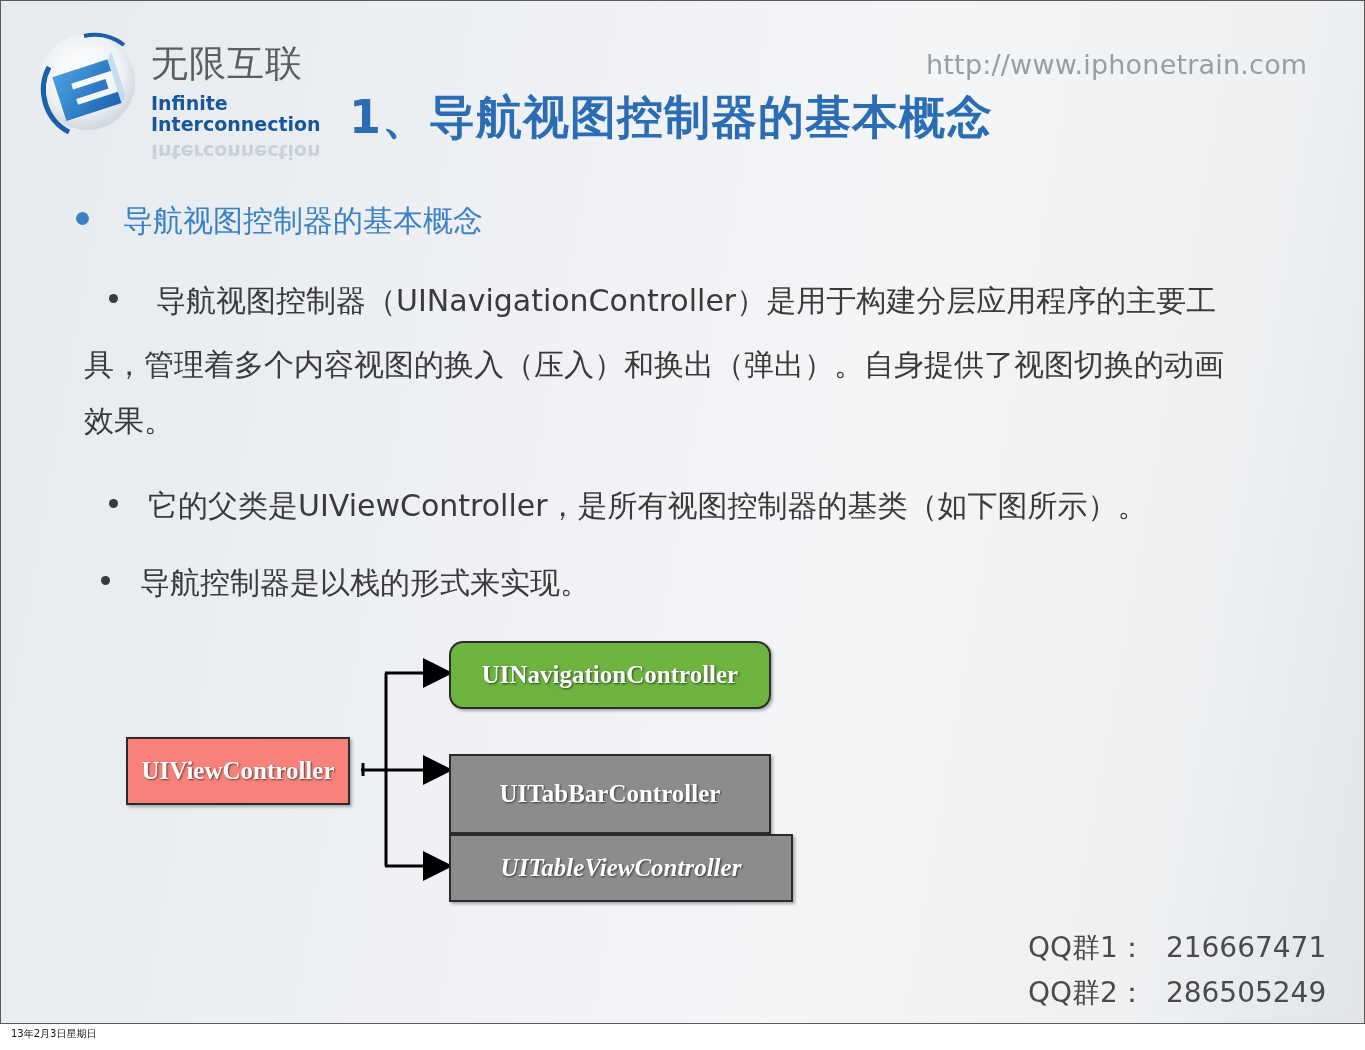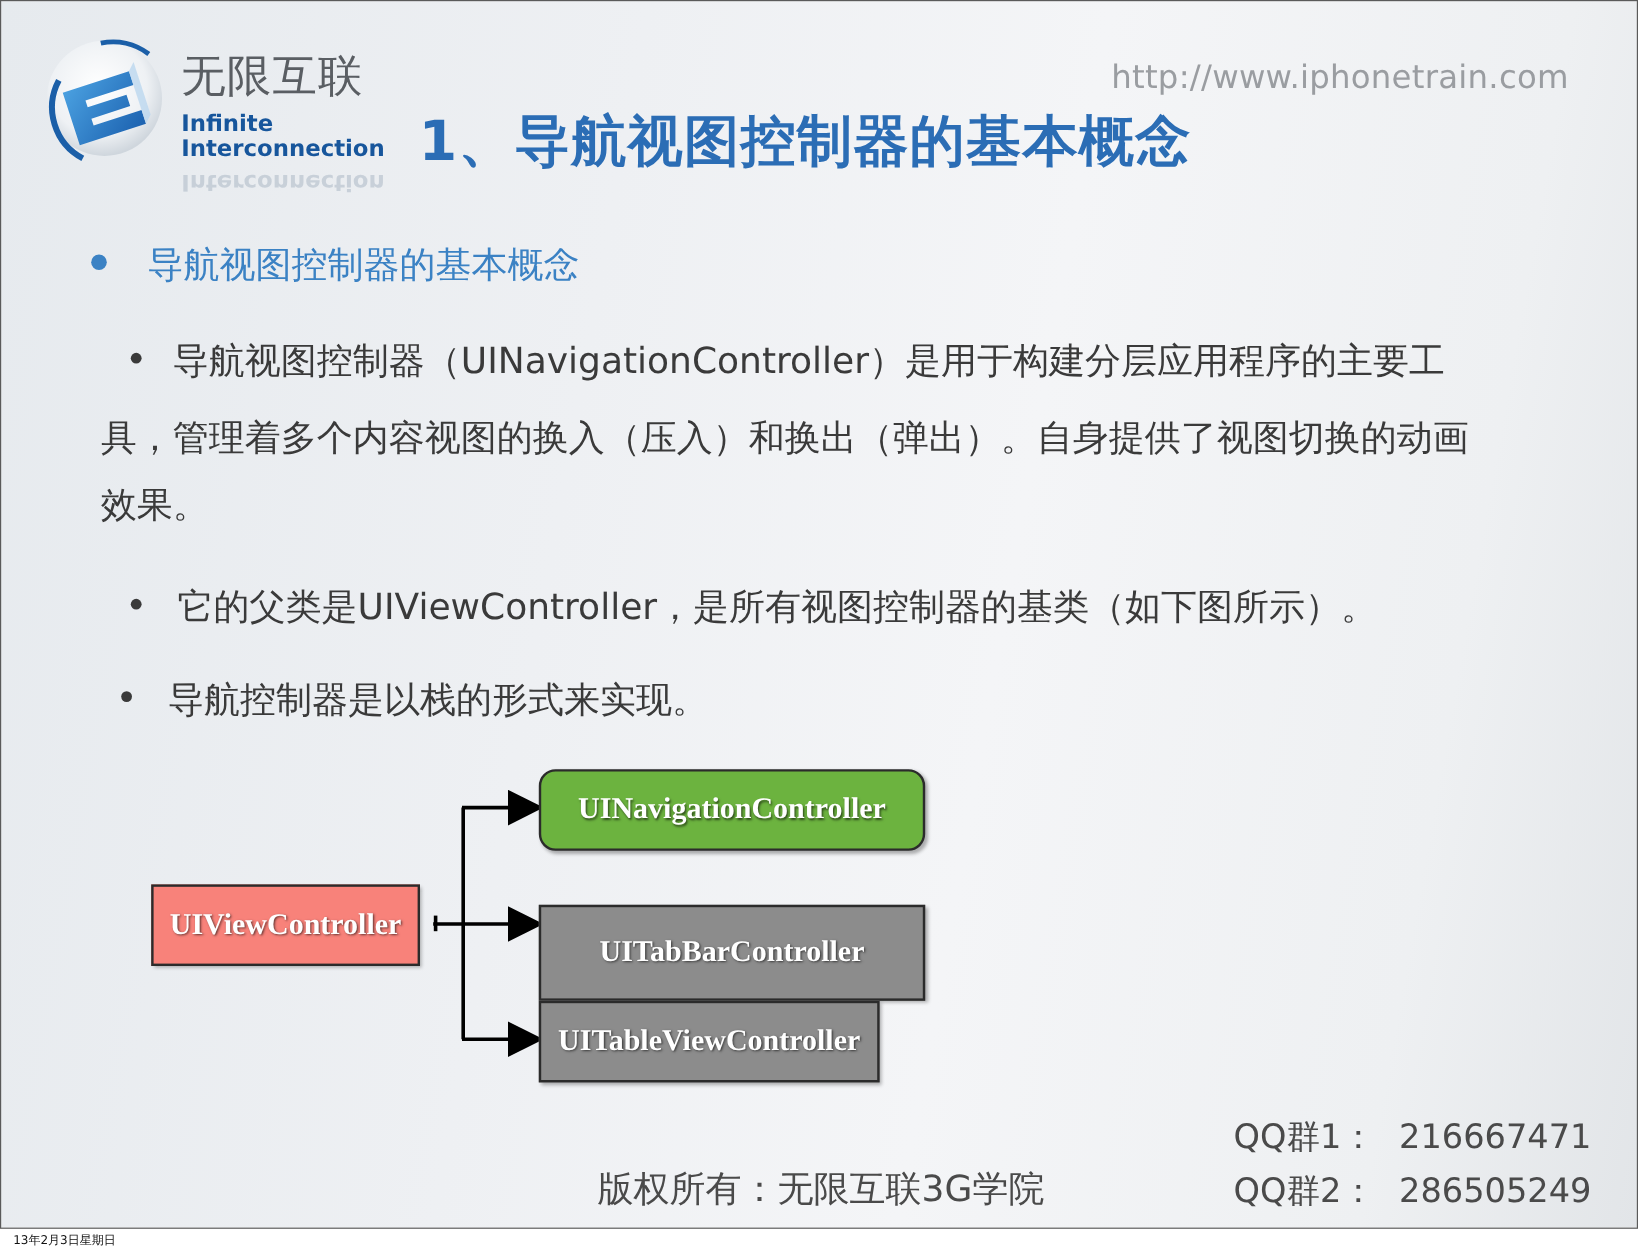--- a/index.html
+++ b/index.html
@@ -64,21 +64,21 @@
   <div class="brand-reflect">Interconnection</div>
 
   <div class="url">http://www.iphonetrain.com</div>
   <div class="title">1、导航视图控制器的基本概念</div>
 
   <div class="bullet-l1">
     <span class="dot"></span><span>导航视图控制器的基本概念</span>
   </div>
 
   <div class="para" style="left:108px; top:280px;">
-    <span class="dot2"></span><span style="margin-left:26px;text-align:right;">导航视图控制器（UINavigationController）是用于构建分层应用程序的主要工</span>
+    <span class="dot2"></span><span style="margin-left:38px;text-align:right;">导航视图控制器（UINavigationController）是用于构建分层应用程序的主要工</span>
   </div>
   <div class="para" style="left:83px; top:344px;">具，管理着多个内容视图的换入（压入）和换出（弹出）。自身提供了视图切换的动画</div>
   <div class="para" style="left:83px; top:400px;">效果。</div>
 
   <div class="para" style="left:108px; top:485px;">
     <span class="dot2"></span><span style="margin-left:30px;">它的父类是UIViewController，是所有视图控制器的基类（如下图所示）。</span>
   </div>
   <div class="para" style="left:100px; top:562px;">
     <span class="dot2"></span><span style="margin-left:30px;">导航控制器是以栈的形式来实现。</span>
   </div>
@@ -92,23 +92,22 @@
     <line x1="362" y1="762" x2="362" y2="775" stroke="#000" stroke-width="3"></line>
     <line x1="360" y1="769" x2="446" y2="769" stroke="#000" stroke-width="3" marker-end="url(#arr)"></line>
     <line x1="385" y1="672" x2="385" y2="865" stroke="#000" stroke-width="3"></line>
     <line x1="384" y1="672" x2="446" y2="672" stroke="#000" stroke-width="3" marker-end="url(#arr)"></line>
     <line x1="384" y1="865" x2="446" y2="865" stroke="#000" stroke-width="3" marker-end="url(#arr)"></line>
   </svg>
 
   <div class="box" style="left:125px; top:736px; width:224px; height:68px; background:#f8827a;">UIViewController</div>
   <div class="box" style="left:448px; top:640px; width:322px; height:68px; background:#6cb33f;border-radius:14px;">UINavigationController</div>
   <div class="box" style="left:448px; top:753px; width:322px; height:80px; background:#8c8c8c;">UITabBarController</div>
-  <div class="box" style="left:448px; top:833px; width:284px; height:68px; background:#8c8c8c;">UITableViewController</div>
+  <div class="box" style="left:448px; top:833px; width:344px; height:68px; background:#8c8c8c;font-style:italic;">UITableViewController</div>
 
-  <div class="footer-cp">版权所有：无限互联3G学院</div>
   <div class="qq" style="top:928px;">
     <span>QQ群1：</span><span class="num">216667471</span>
   </div>
   <div class="qq" style="top:973px;">
     <span>QQ群2：</span><span class="num">286505249</span>
   </div>
 </div>
 
 <div class="date">13年2月3日星期日</div>
 

